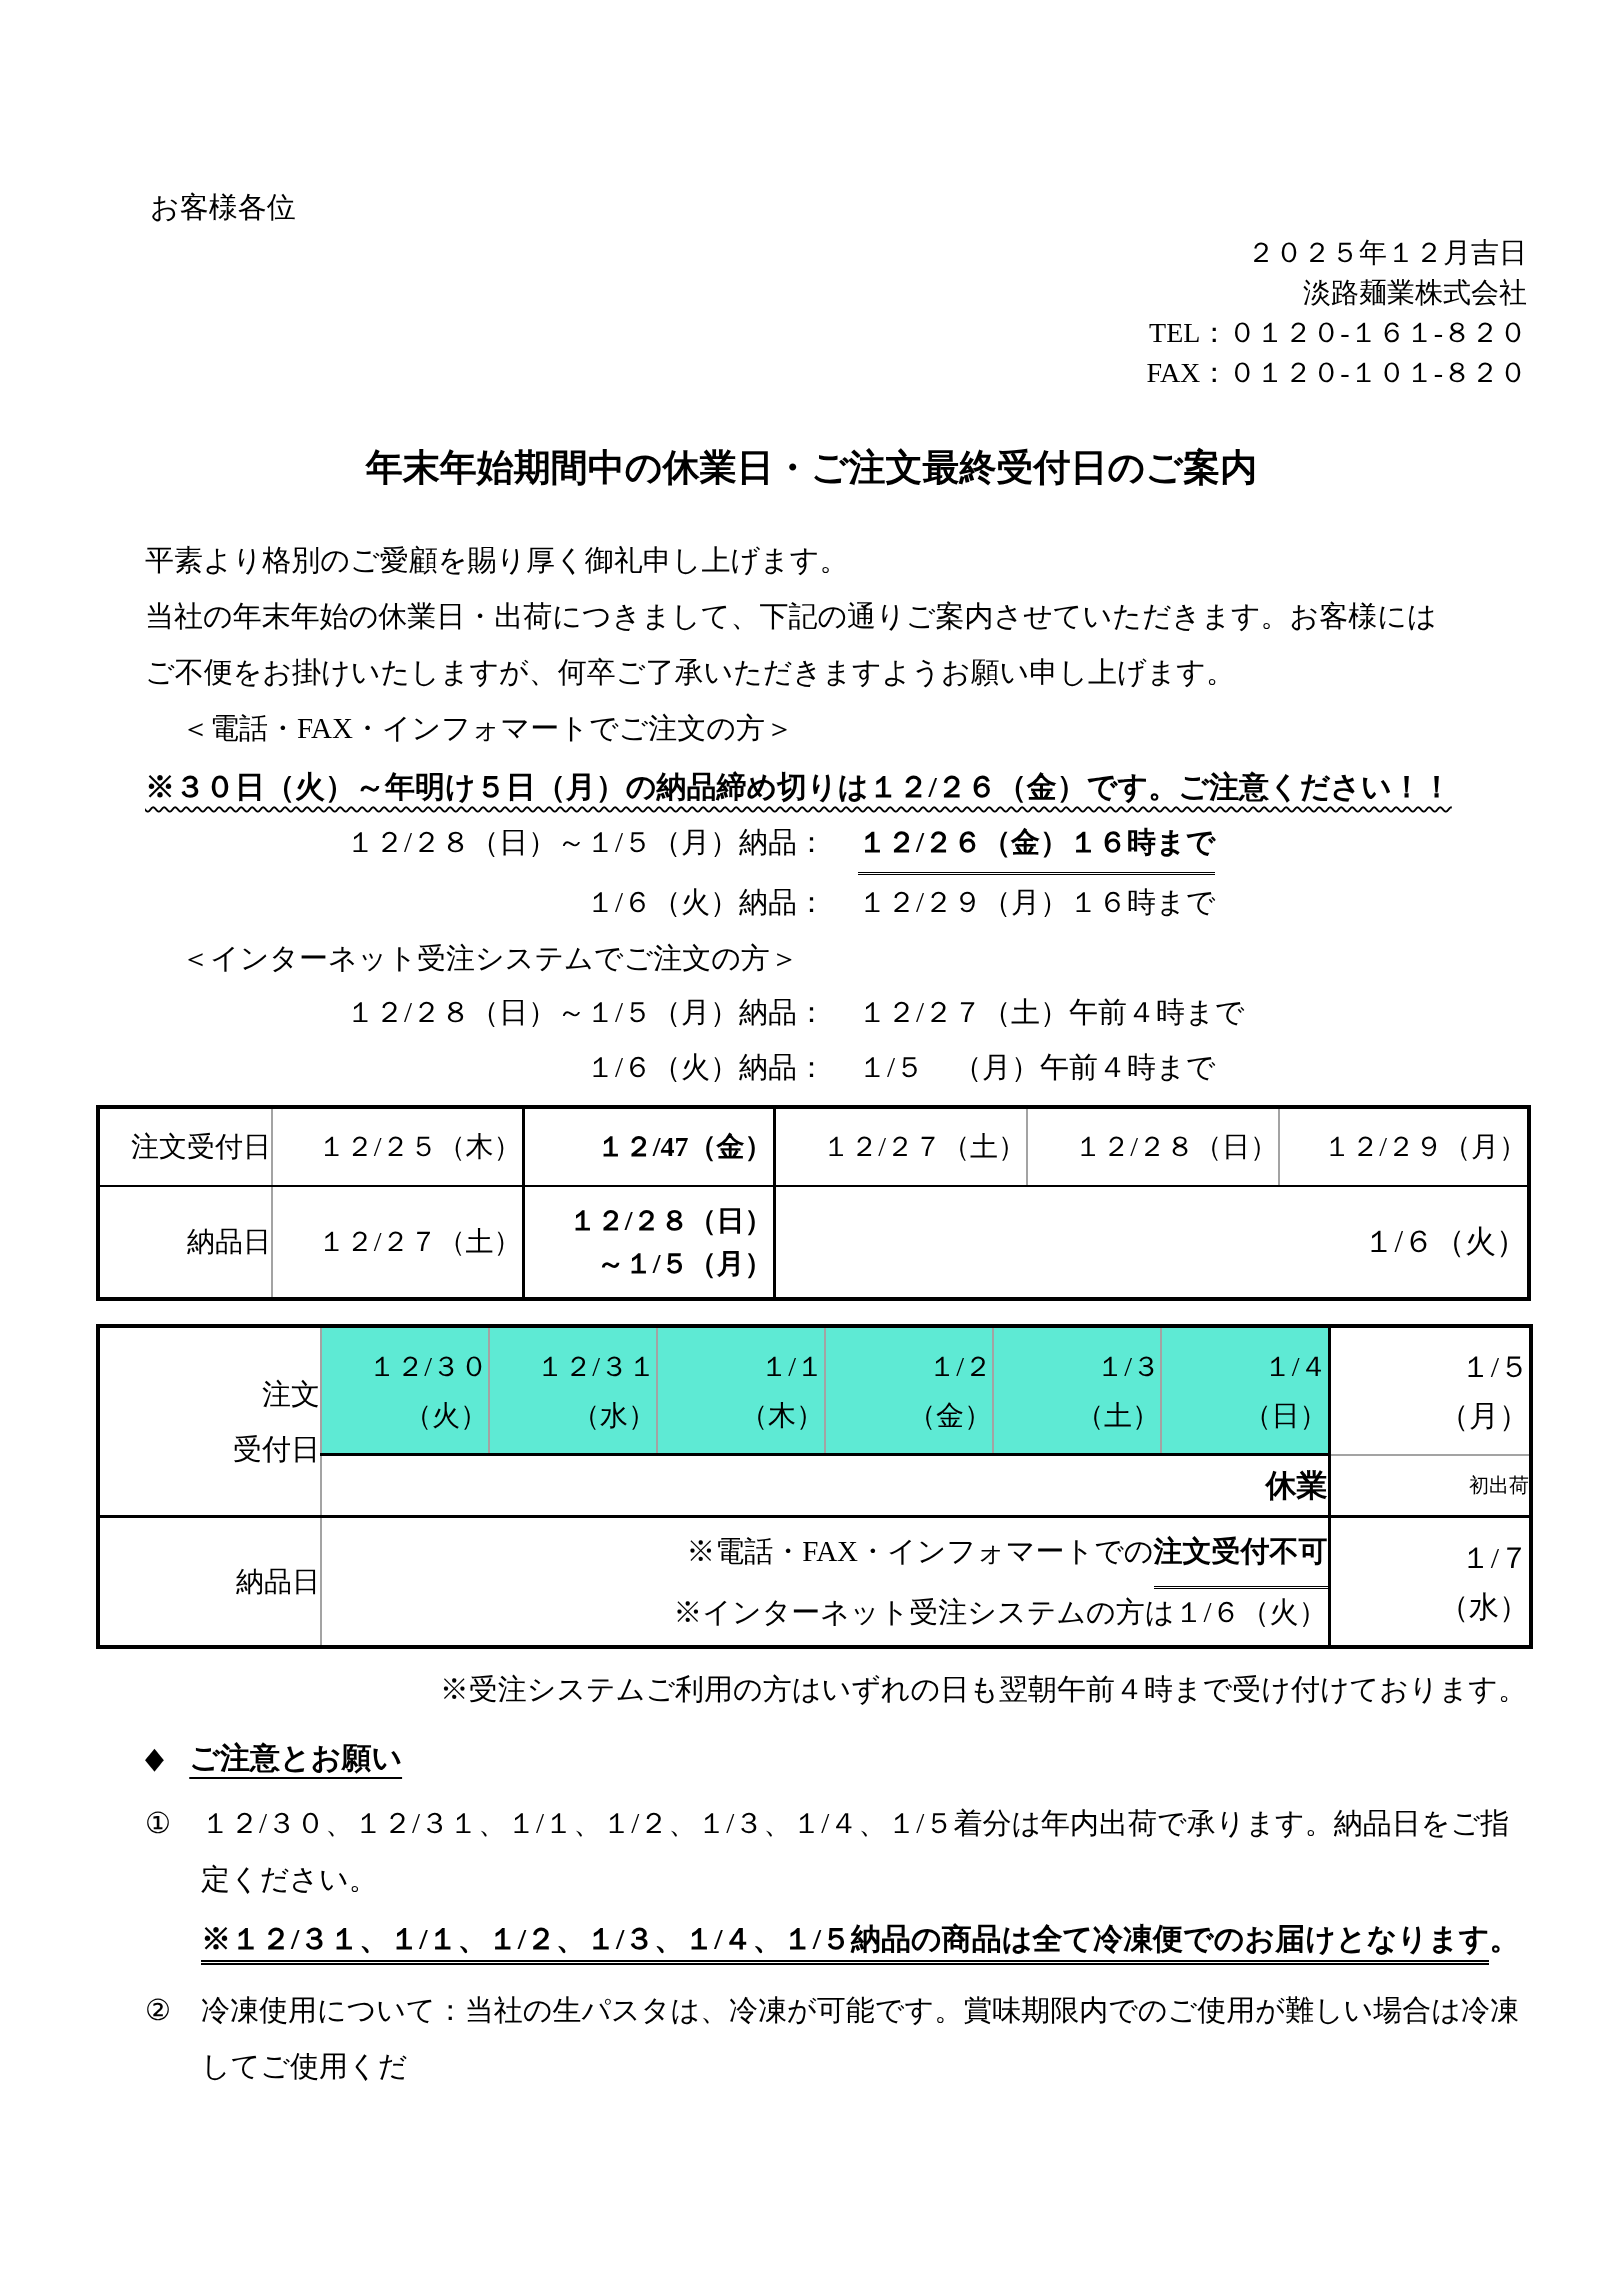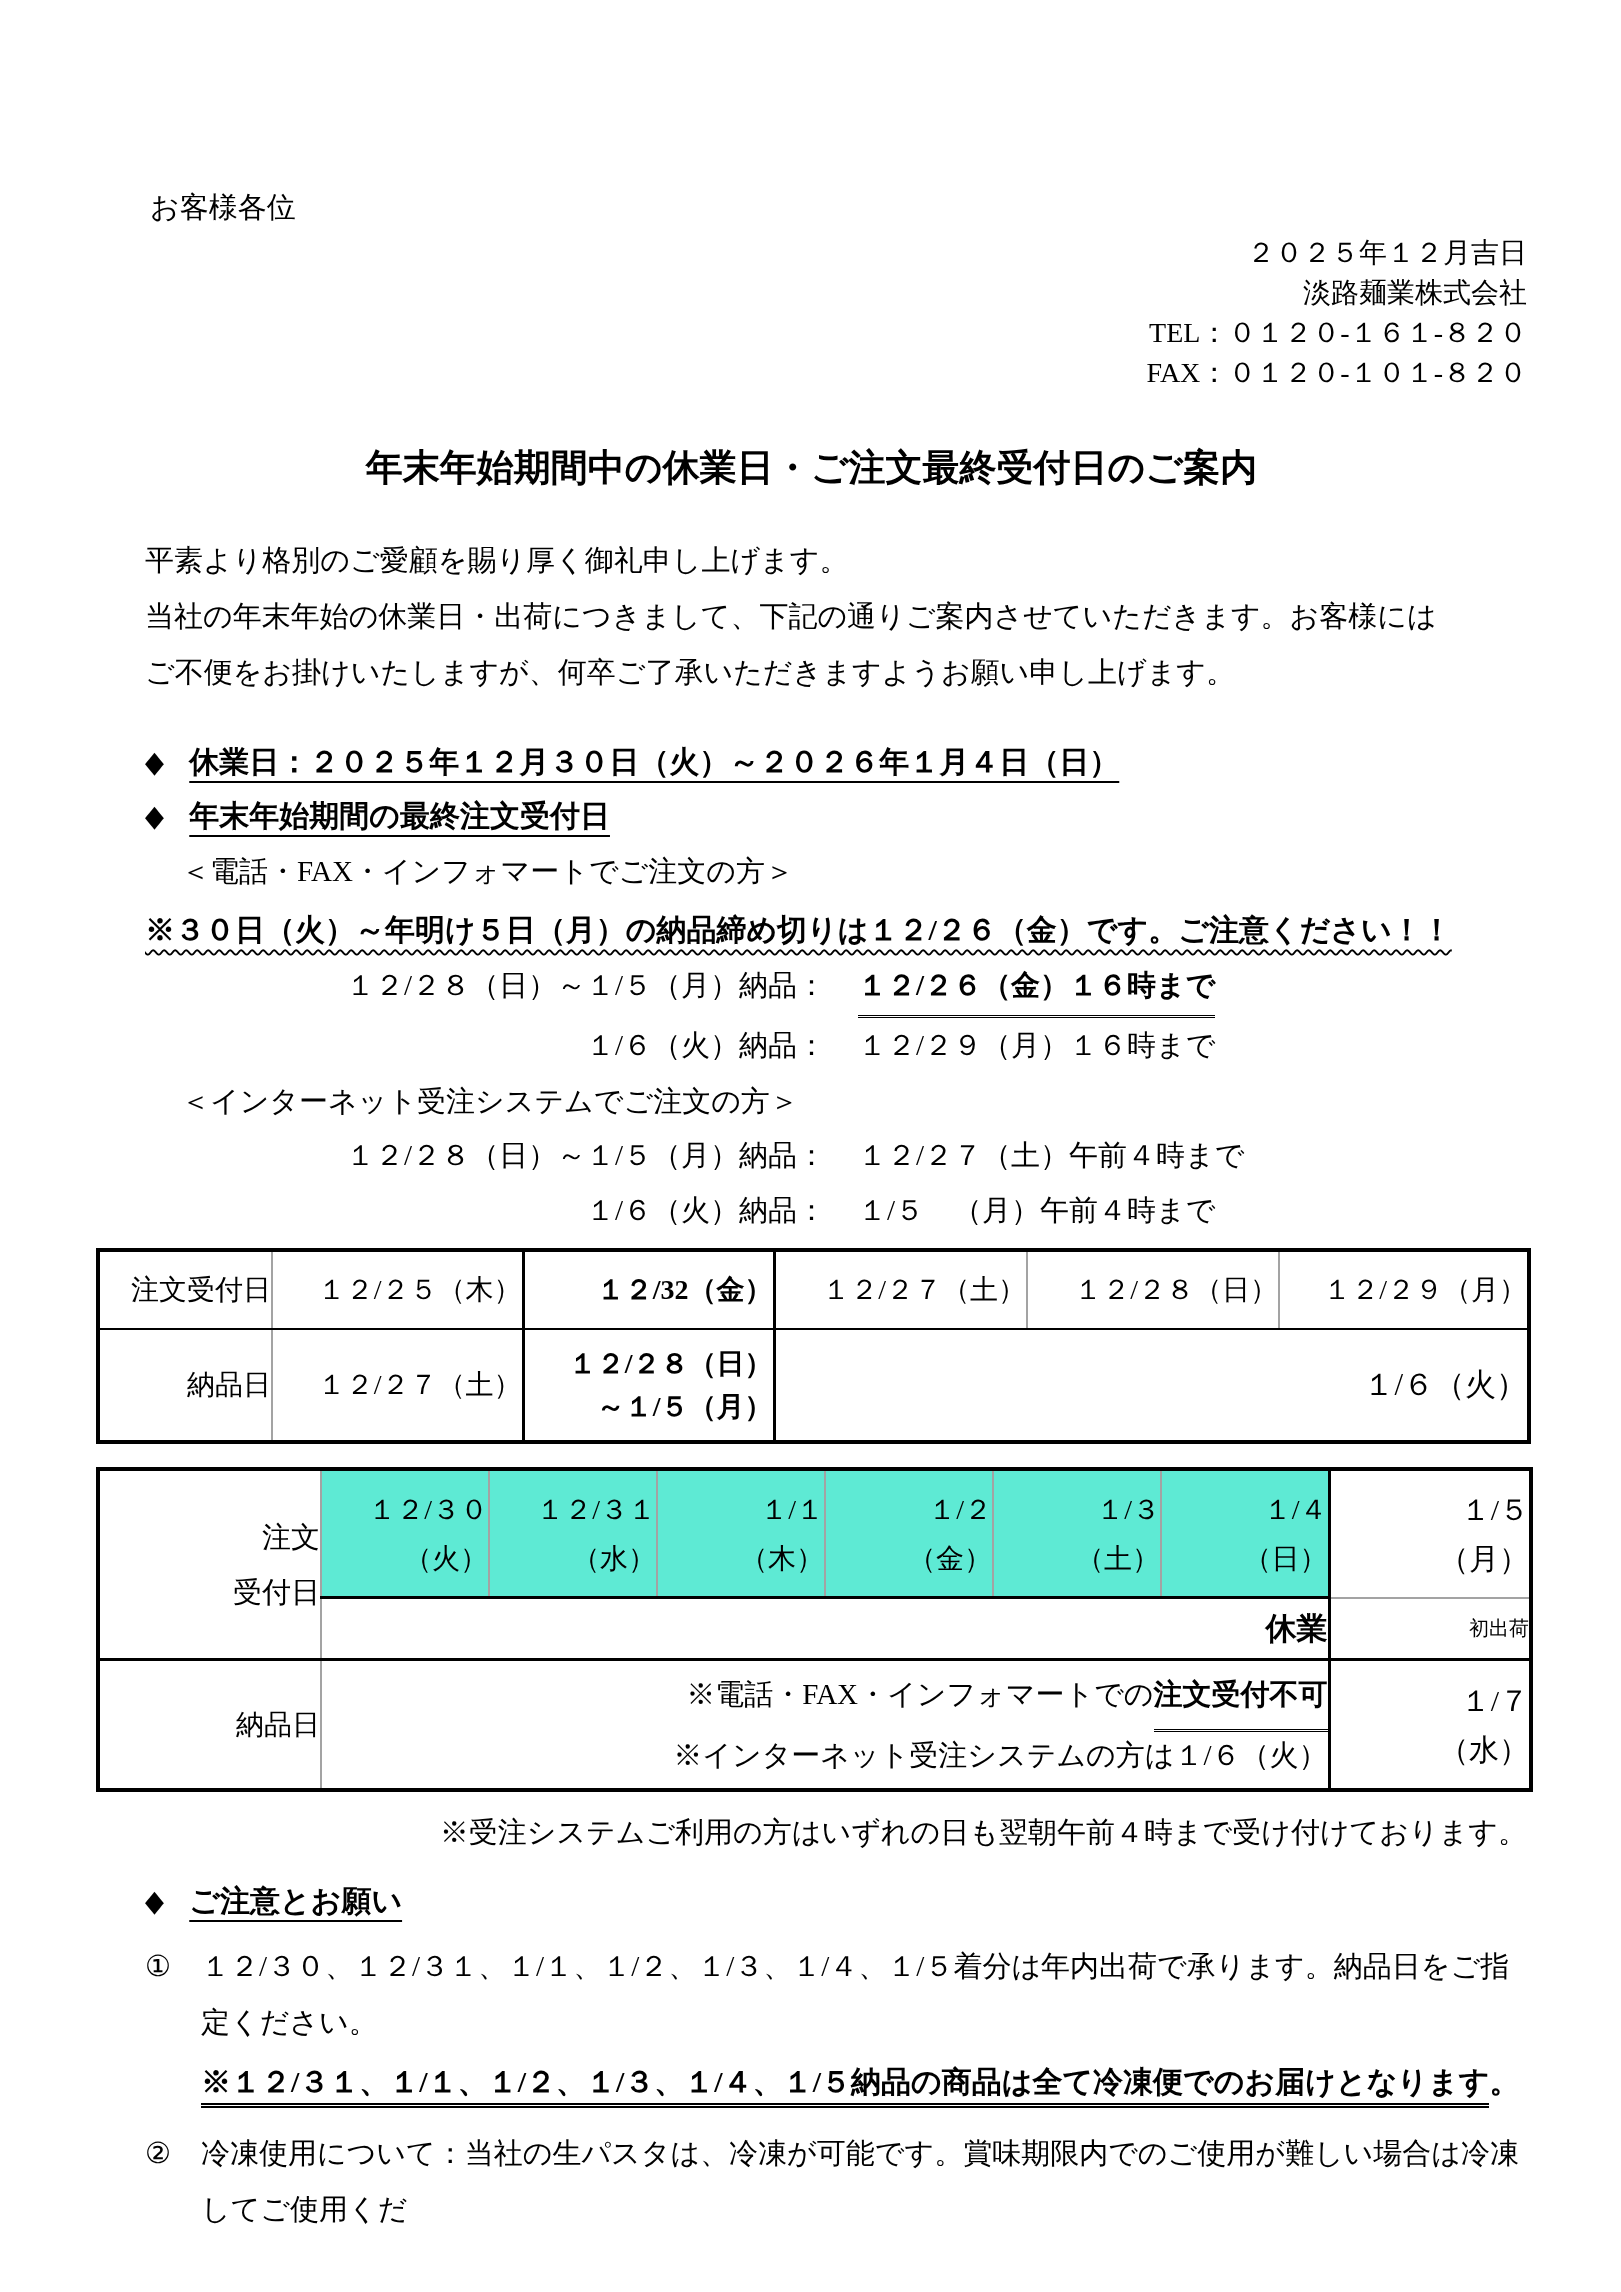--- a/index.html
+++ b/index.html
@@ -72,30 +72,20 @@
   </div>
 
   <h1 class="title">年末年始期間中の休業日・ご注文最終受付日のご案内</h1>
 
   <div class="intro">
     <div>平素より格別のご愛顧を賜り厚く御礼申し上げます。</div>
     <div>当社の年末年始の休業日・出荷につきまして、下記の通りご案内させていただきます。お客様には</div>
     <div>ご不便をお掛けいたしますが、何卒ご了承いただきますようお願い申し上げます。</div>
   </div>
 
-  <div class="bullets">
-    <div class="bullet">
-      <span class="diamond">◆</span>
-      <span class="u">休業日：２０２５年１２月３０日（火）～２０２６年１月４日（日） </span>
-    </div>
-    <div class="bullet">
-      <span class="diamond">◆</span>
-      <span class="u">年末年始期間の最終注文受付日</span>
-    </div>
-  </div>
 
   <div class="angle-head">＜電話・FAX・インフォマートでご注文の方＞</div>
 
   <div class="warning">※３０日（火）～年明け５日（月）の納品締め切りは１２/２６（金）です。ご注意ください！！</div>
 
   <div class="sched-row">
     <span class="sched-label">１２/２８（日）～１/５（月）納品：</span>
     <span class="sched-value bold u-heavy">１２/２６（金）１６時まで</span>
   </div>
   <div class="sched-row">
@@ -120,21 +110,21 @@
         <col style="width:251px">
         <col style="width:251px">
       <col style="width:253px">
         <col style="width:252px">
         <col style="width:250px">
     </colgroup>
     <tbody>
         <tr class="r1">
       <td>注文受付日</td>
       <td>１２/２５（木）</td>
-      <td class="thickv bold">１２/32（金）</td>
+      <td class="thickv bold">１２/47（金）</td>
       <td>１２/２７（土）</td>
       <td>１２/２８（日）</td>
       <td>１２/２９（月）</td>
     </tr>
     <tr class="r2">
       <td>納品日</td>
       <td>１２/２７（土）</td>
       <td class="thickv bold two-line">
         <span style="display:block">１２/２８（日）</span>
         <span style="display:block">～１/５（月）</span>

